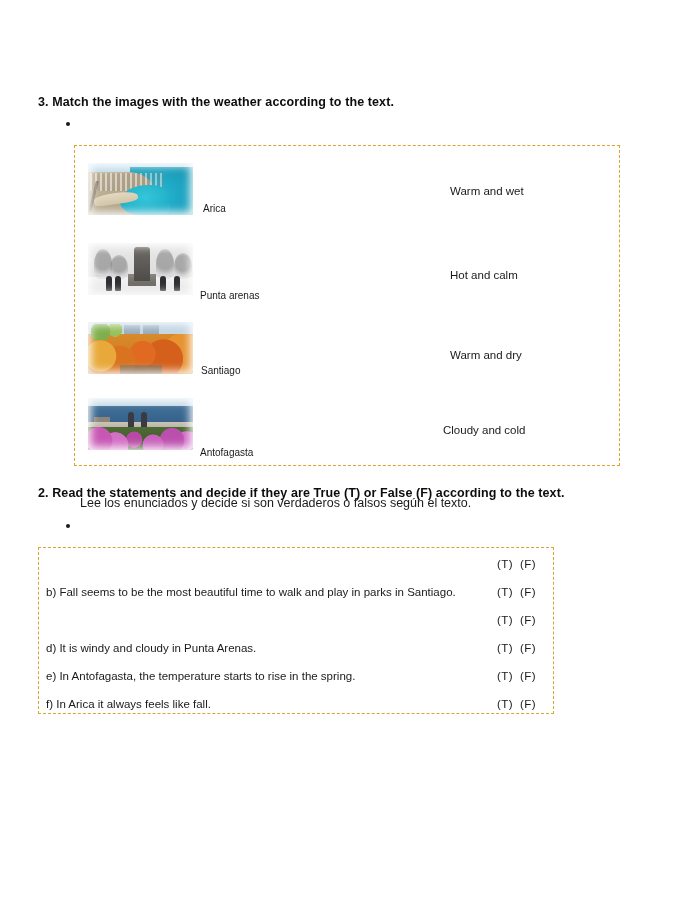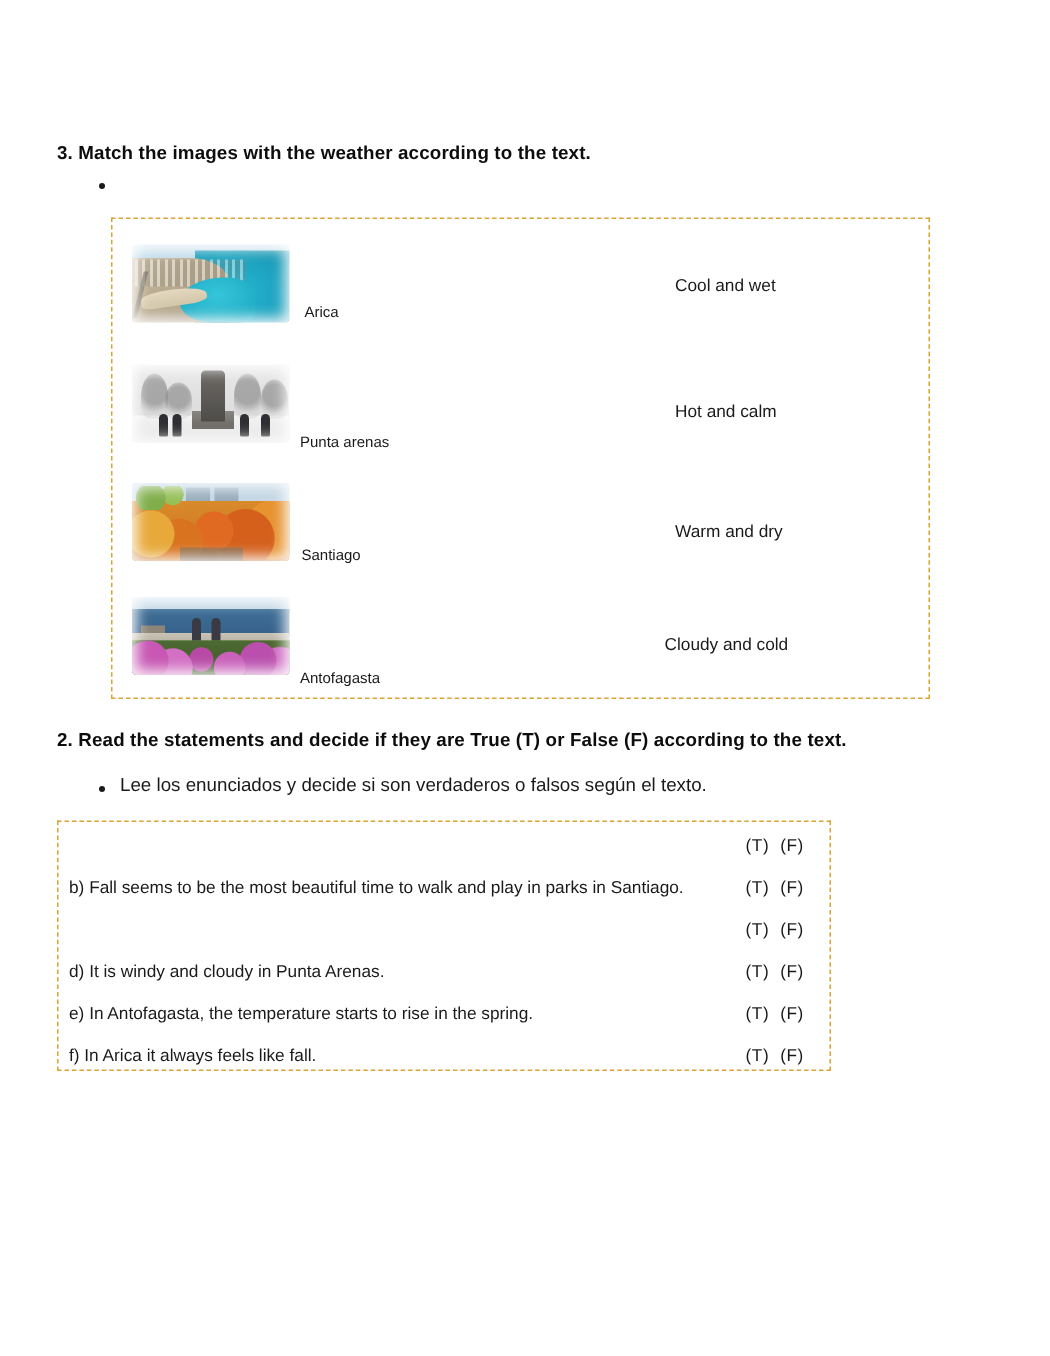--- a/index.html
+++ b/index.html
@@ -280,21 +280,21 @@
       <div class="sky"></div>
       <div class="sea"></div>
       <div class="land"></div>
       <div class="town"></div>
       <div class="bay"></div>
       <div class="beach"></div>
       <div class="road"></div>
     </div>
   </div>
   <div class="city-label" style="left:203px; top:203px;">Arica</div>
-  <div class="weather-label" style="left:450px; top:185px;">Cool and wet</div>
+  <div class="weather-label" style="left:450px; top:185px;">Warm and wet</div>
 
   <div class="thumb pic-punta" style="left:88px; top:243px;">
     <div class="inner">
       <div class="bg"></div>
       <div class="snowground"></div>
       <div class="tree" style="left:6px;"></div>
       <div class="tree" style="left:22px; height:24px;"></div>
       <div class="tree" style="left:68px;"></div>
       <div class="tree" style="left:86px; height:26px;"></div>
       <div class="plinth"></div>
@@ -332,21 +332,21 @@
       <div class="grass"></div>
       <div class="flowers"></div>
     </div>
   </div>
   <div class="city-label" style="left:200px; top:447px;">Antofagasta</div>
   <div class="weather-label" style="left:443px; top:424px;">Cloudy and cold</div>
 
   <div class="q-heading" style="left:38px; top:486px;">2. Read the statements and decide if they are True (T) or False (F) according to the text.</div>
 
   <div class="bullet" style="left:66px; top:524px;"></div>
-  <div class="q-sub" style="left:80px; top:516px;">Lee los enunciados y decide si son verdaderos o falsos según el texto.</div>
+  <div class="q-sub" style="left:80px; top:496px;">Lee los enunciados y decide si son verdaderos o falsos según el texto.</div>
 
   <div class="dashed-box" style="left:38px; top:547px; width:516px; height:167px;"></div>
 
   <div class="tf-opts" style="left:497px; top:558px;">
     <span>(T)</span>
     &nbsp;<span>(F)</span>
   </div>
 
   <div class="tf-row" style="top:586px;">b) Fall seems to be the most beautiful time to walk and play in parks in Santiago.</div>
   <div class="tf-opts" style="left:497px; top:586px;">

